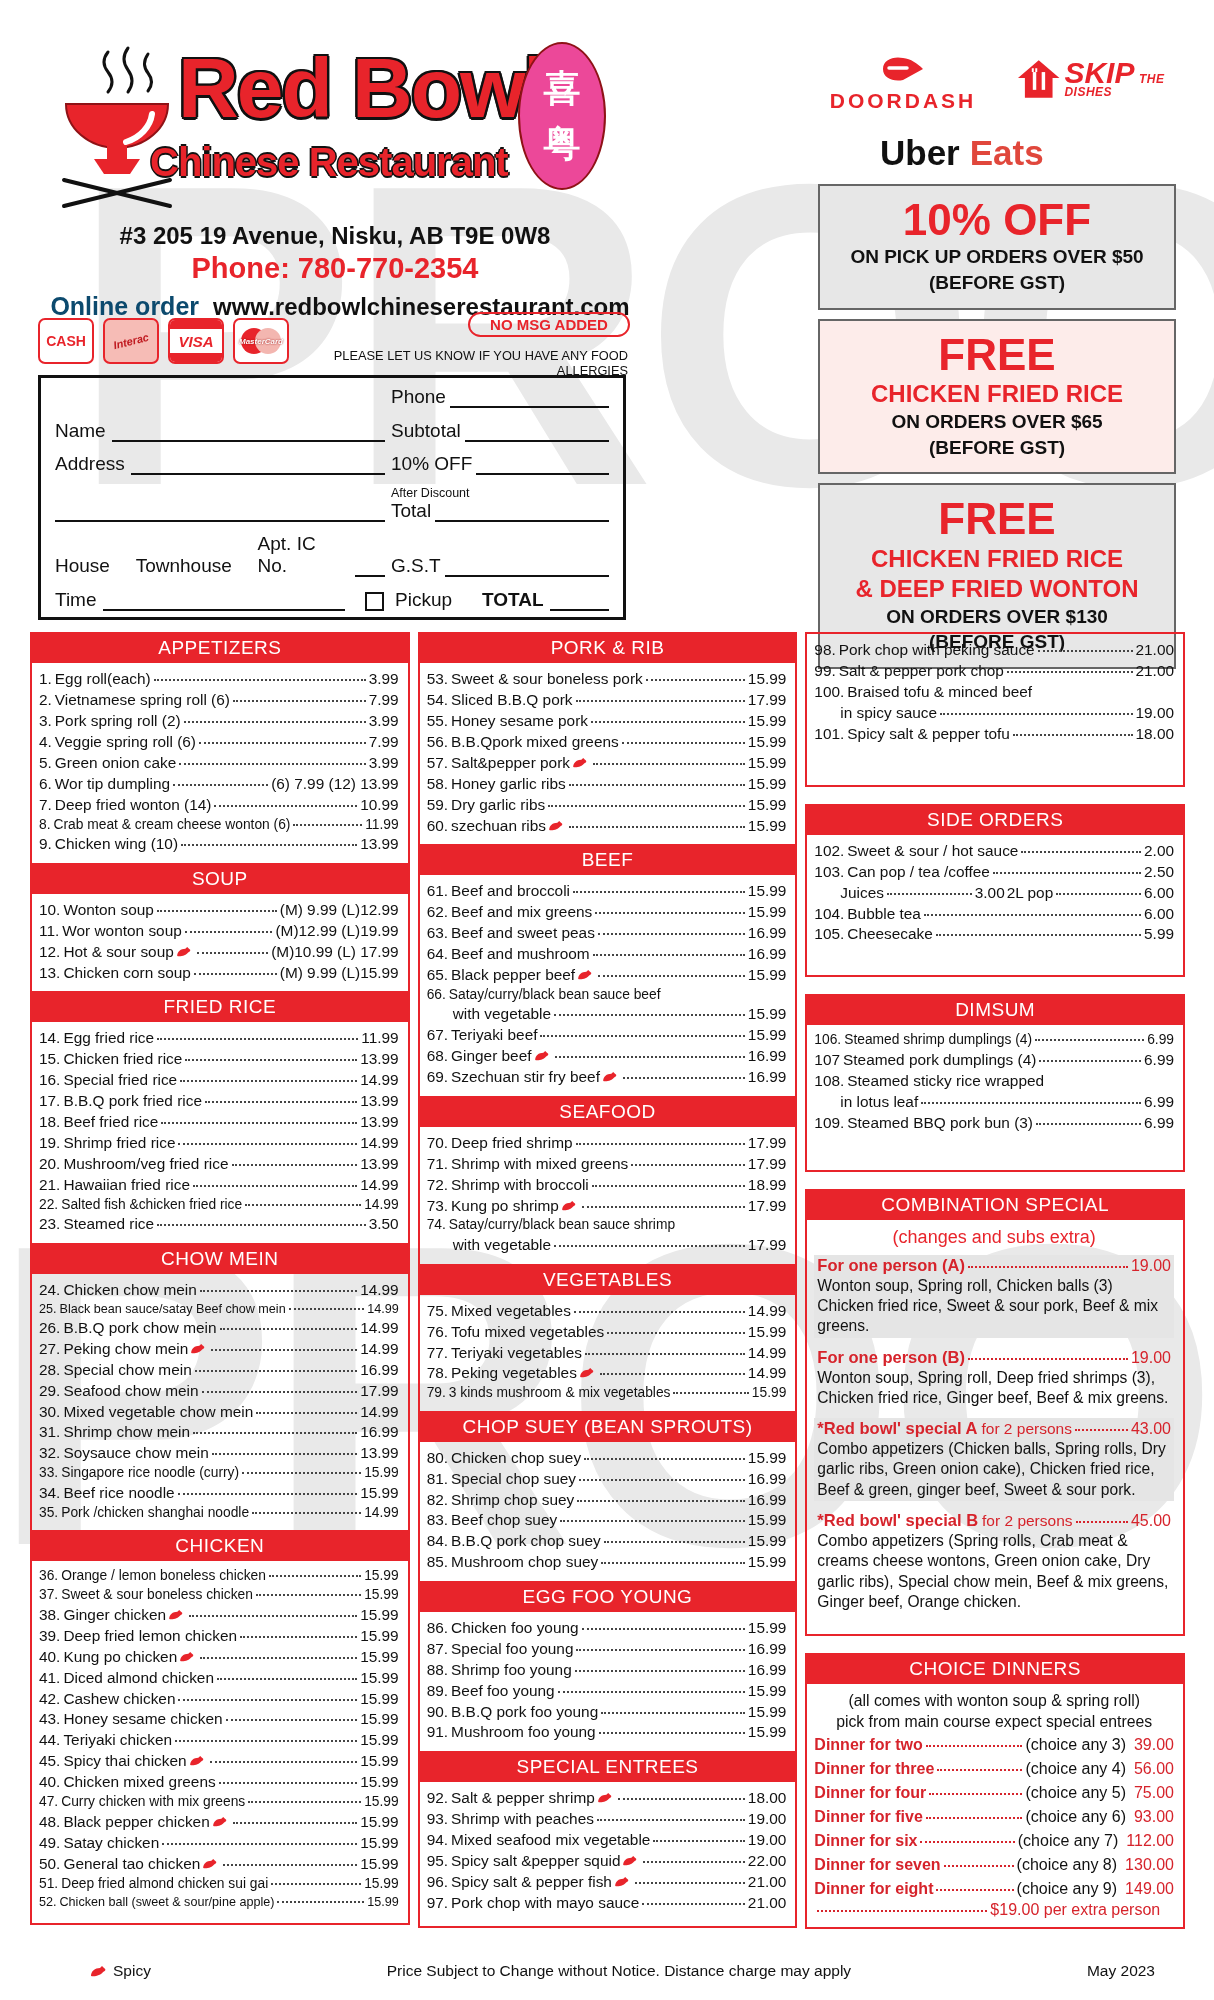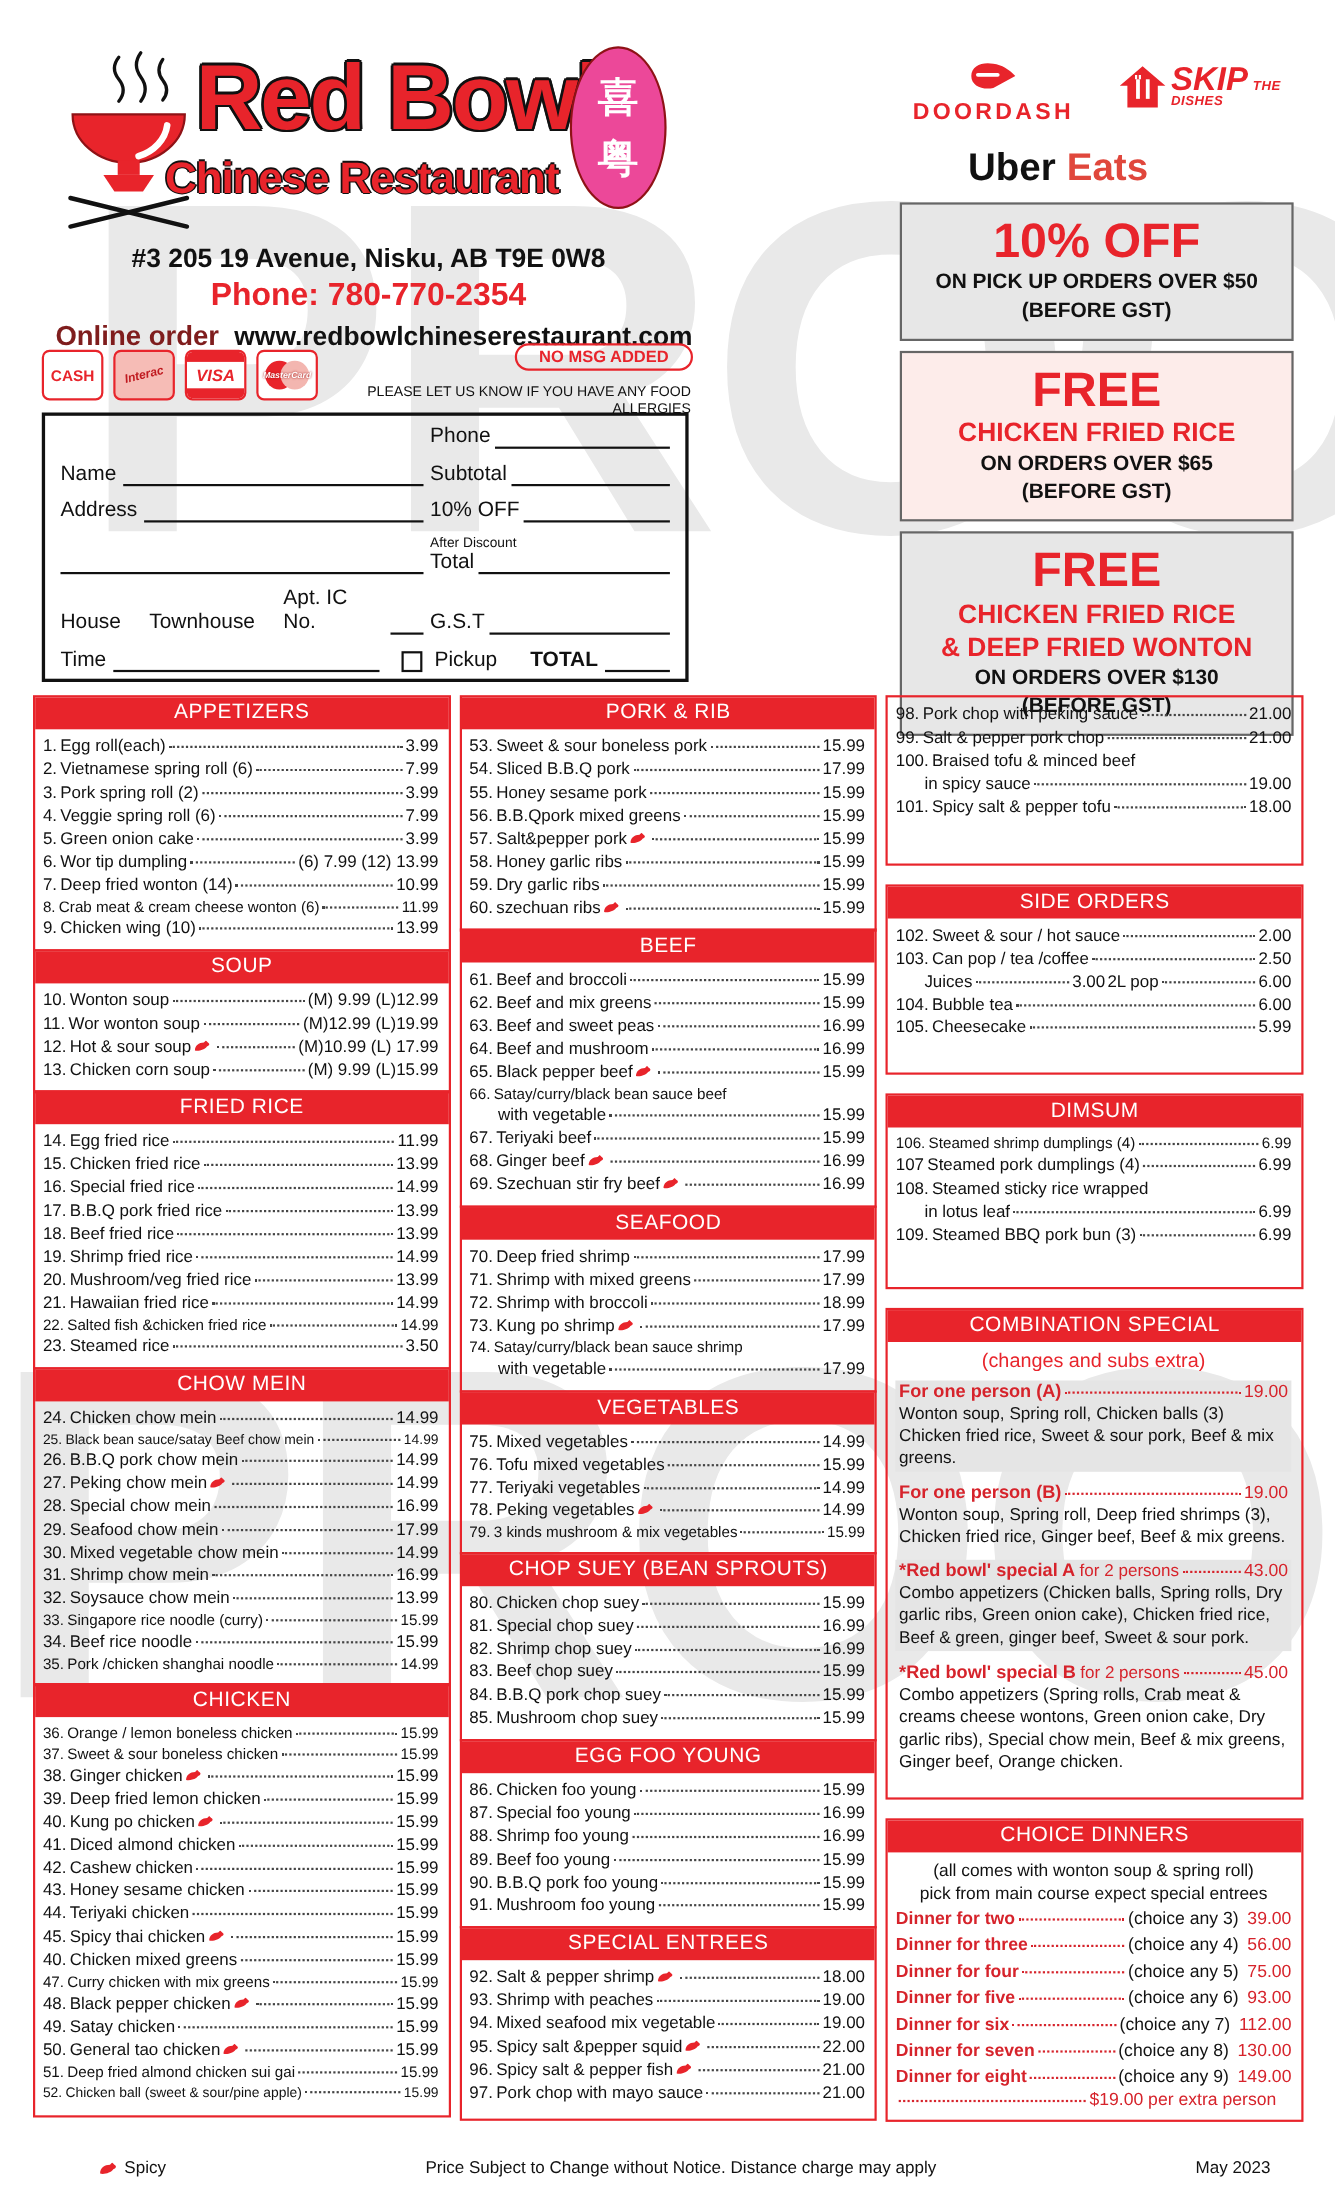--- a/index.html
+++ b/index.html
@@ -18,21 +18,21 @@
                      1.8px 1.8px #111,-1.8px -1.8px #111,1.8px -1.8px #111,-1.8px 1.8px #111;}
   .brand-sub{left:150px;top:140px;font-size:40px;font-weight:bold;color:#e8242b;letter-spacing:-1px;
          text-shadow:1.6px 0 #111,-1.6px 0 #111,0 1.6px #111,0 -1.6px #111;}
   .seal{left:518px;top:42px;width:84px;height:144px;background:#ec4899;border:2px solid #8f1216;
         border-radius:50%;display:flex;align-items:center;justify-content:center;}
   .seal span{color:#fff;font-size:37px;font-weight:bold;width:40px;line-height:1.5;
         word-break:break-all;text-align:center;}
   .address{left:40px;top:222px;width:590px;text-align:center;font-size:24px;font-weight:bold;letter-spacing:0;}
   .phone-line{left:40px;top:252px;width:590px;text-align:center;font-size:29px;font-weight:bold;color:#e8242b;}
   .online-line{left:20px;top:292px;width:640px;text-align:center;}
-  .online-line .ol{color:#7f1d1d;font-weight:bold;font-size:25px;margin-right:14px;}
+  .online-line .ol{color:#0c4a6e;font-weight:bold;font-size:25px;margin-right:14px;}
   .online-line .web{color:#111;font-weight:bold;font-size:24px;}
   .pay-row{left:38px;top:318px;display:flex;gap:9px;}
   .pay{width:52px;height:42px;border:2px solid #e8242b;border-radius:7px;display:flex;
        align-items:center;justify-content:center;background:#fff;overflow:hidden;position:relative;}
   .pay.cash span{color:#e8242b;font-weight:bold;font-size:14px;}
   .pay.interac{background:#f6bcb6;}
   .pay.interac span{color:#c01a20;font-weight:bold;font-style:italic;font-size:11px;transform:rotate(-14deg);}
   .pay.visa::before,.pay.visa::after{content:"";position:absolute;left:0;right:0;height:9px;background:#e8242b;}
   .pay.visa::before{top:0;} .pay.visa::after{bottom:0;}
   .pay.visa span{color:#e8242b;font-weight:bold;font-style:italic;font-size:15px;}

